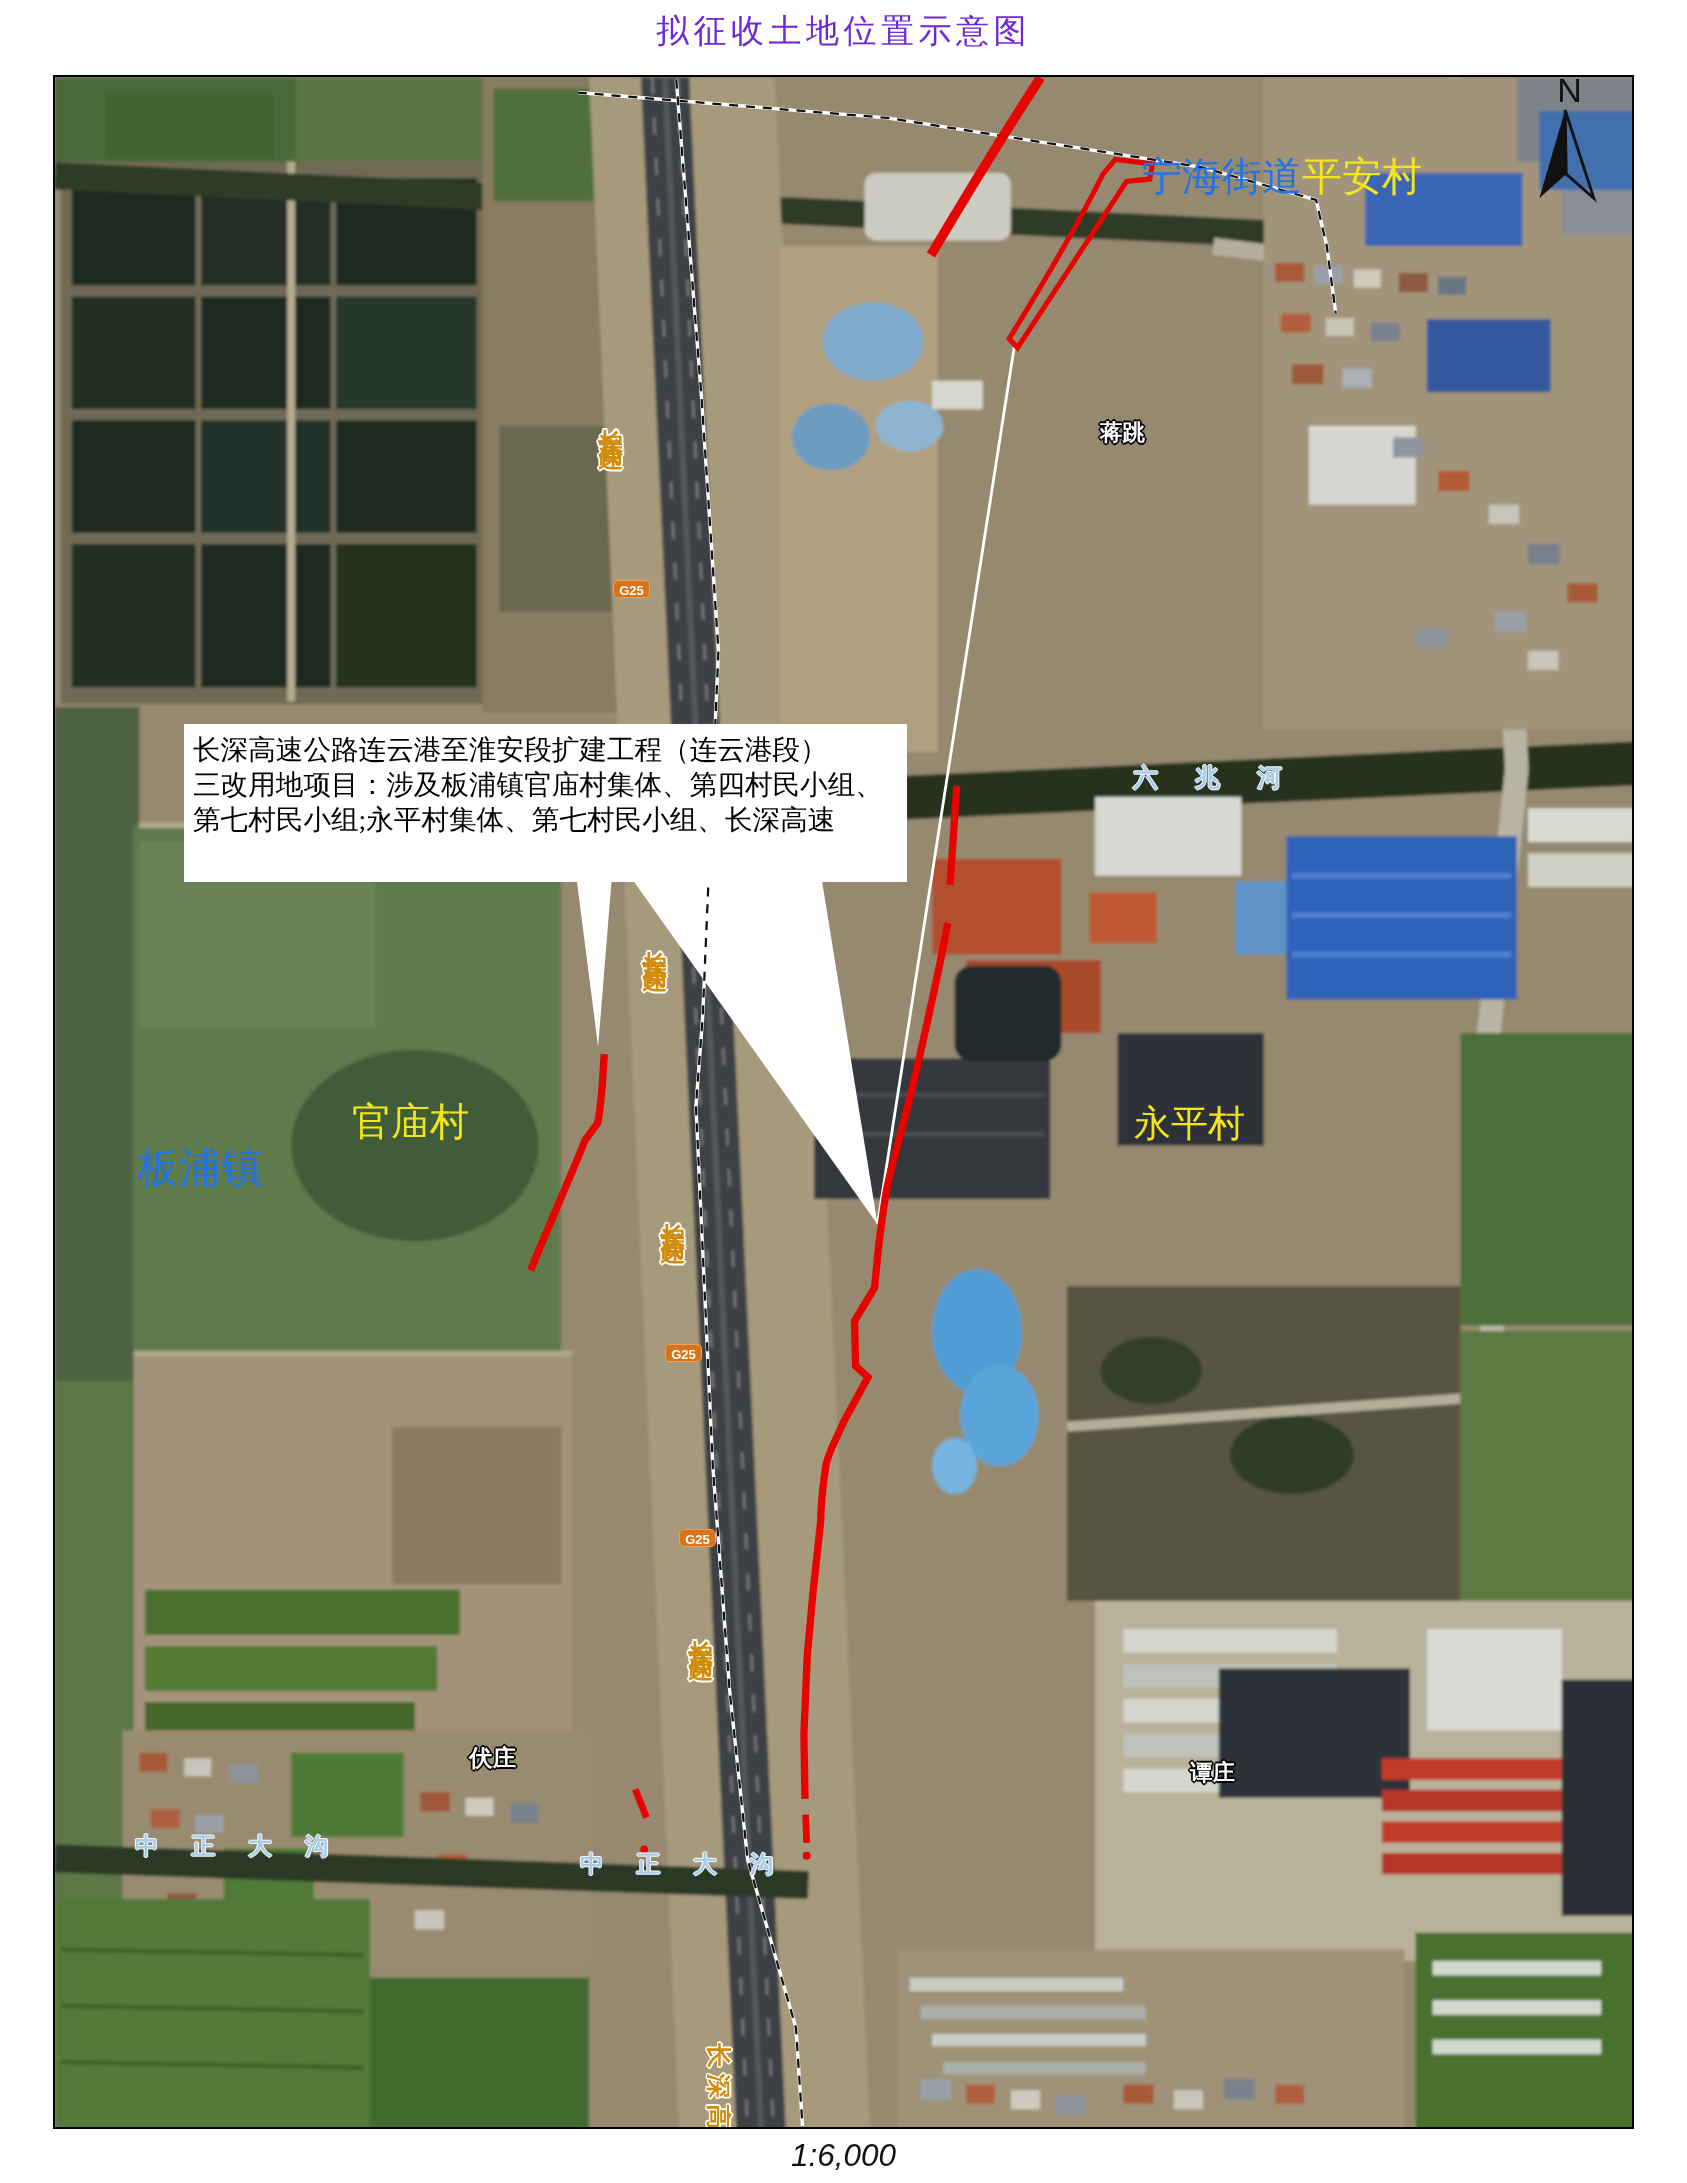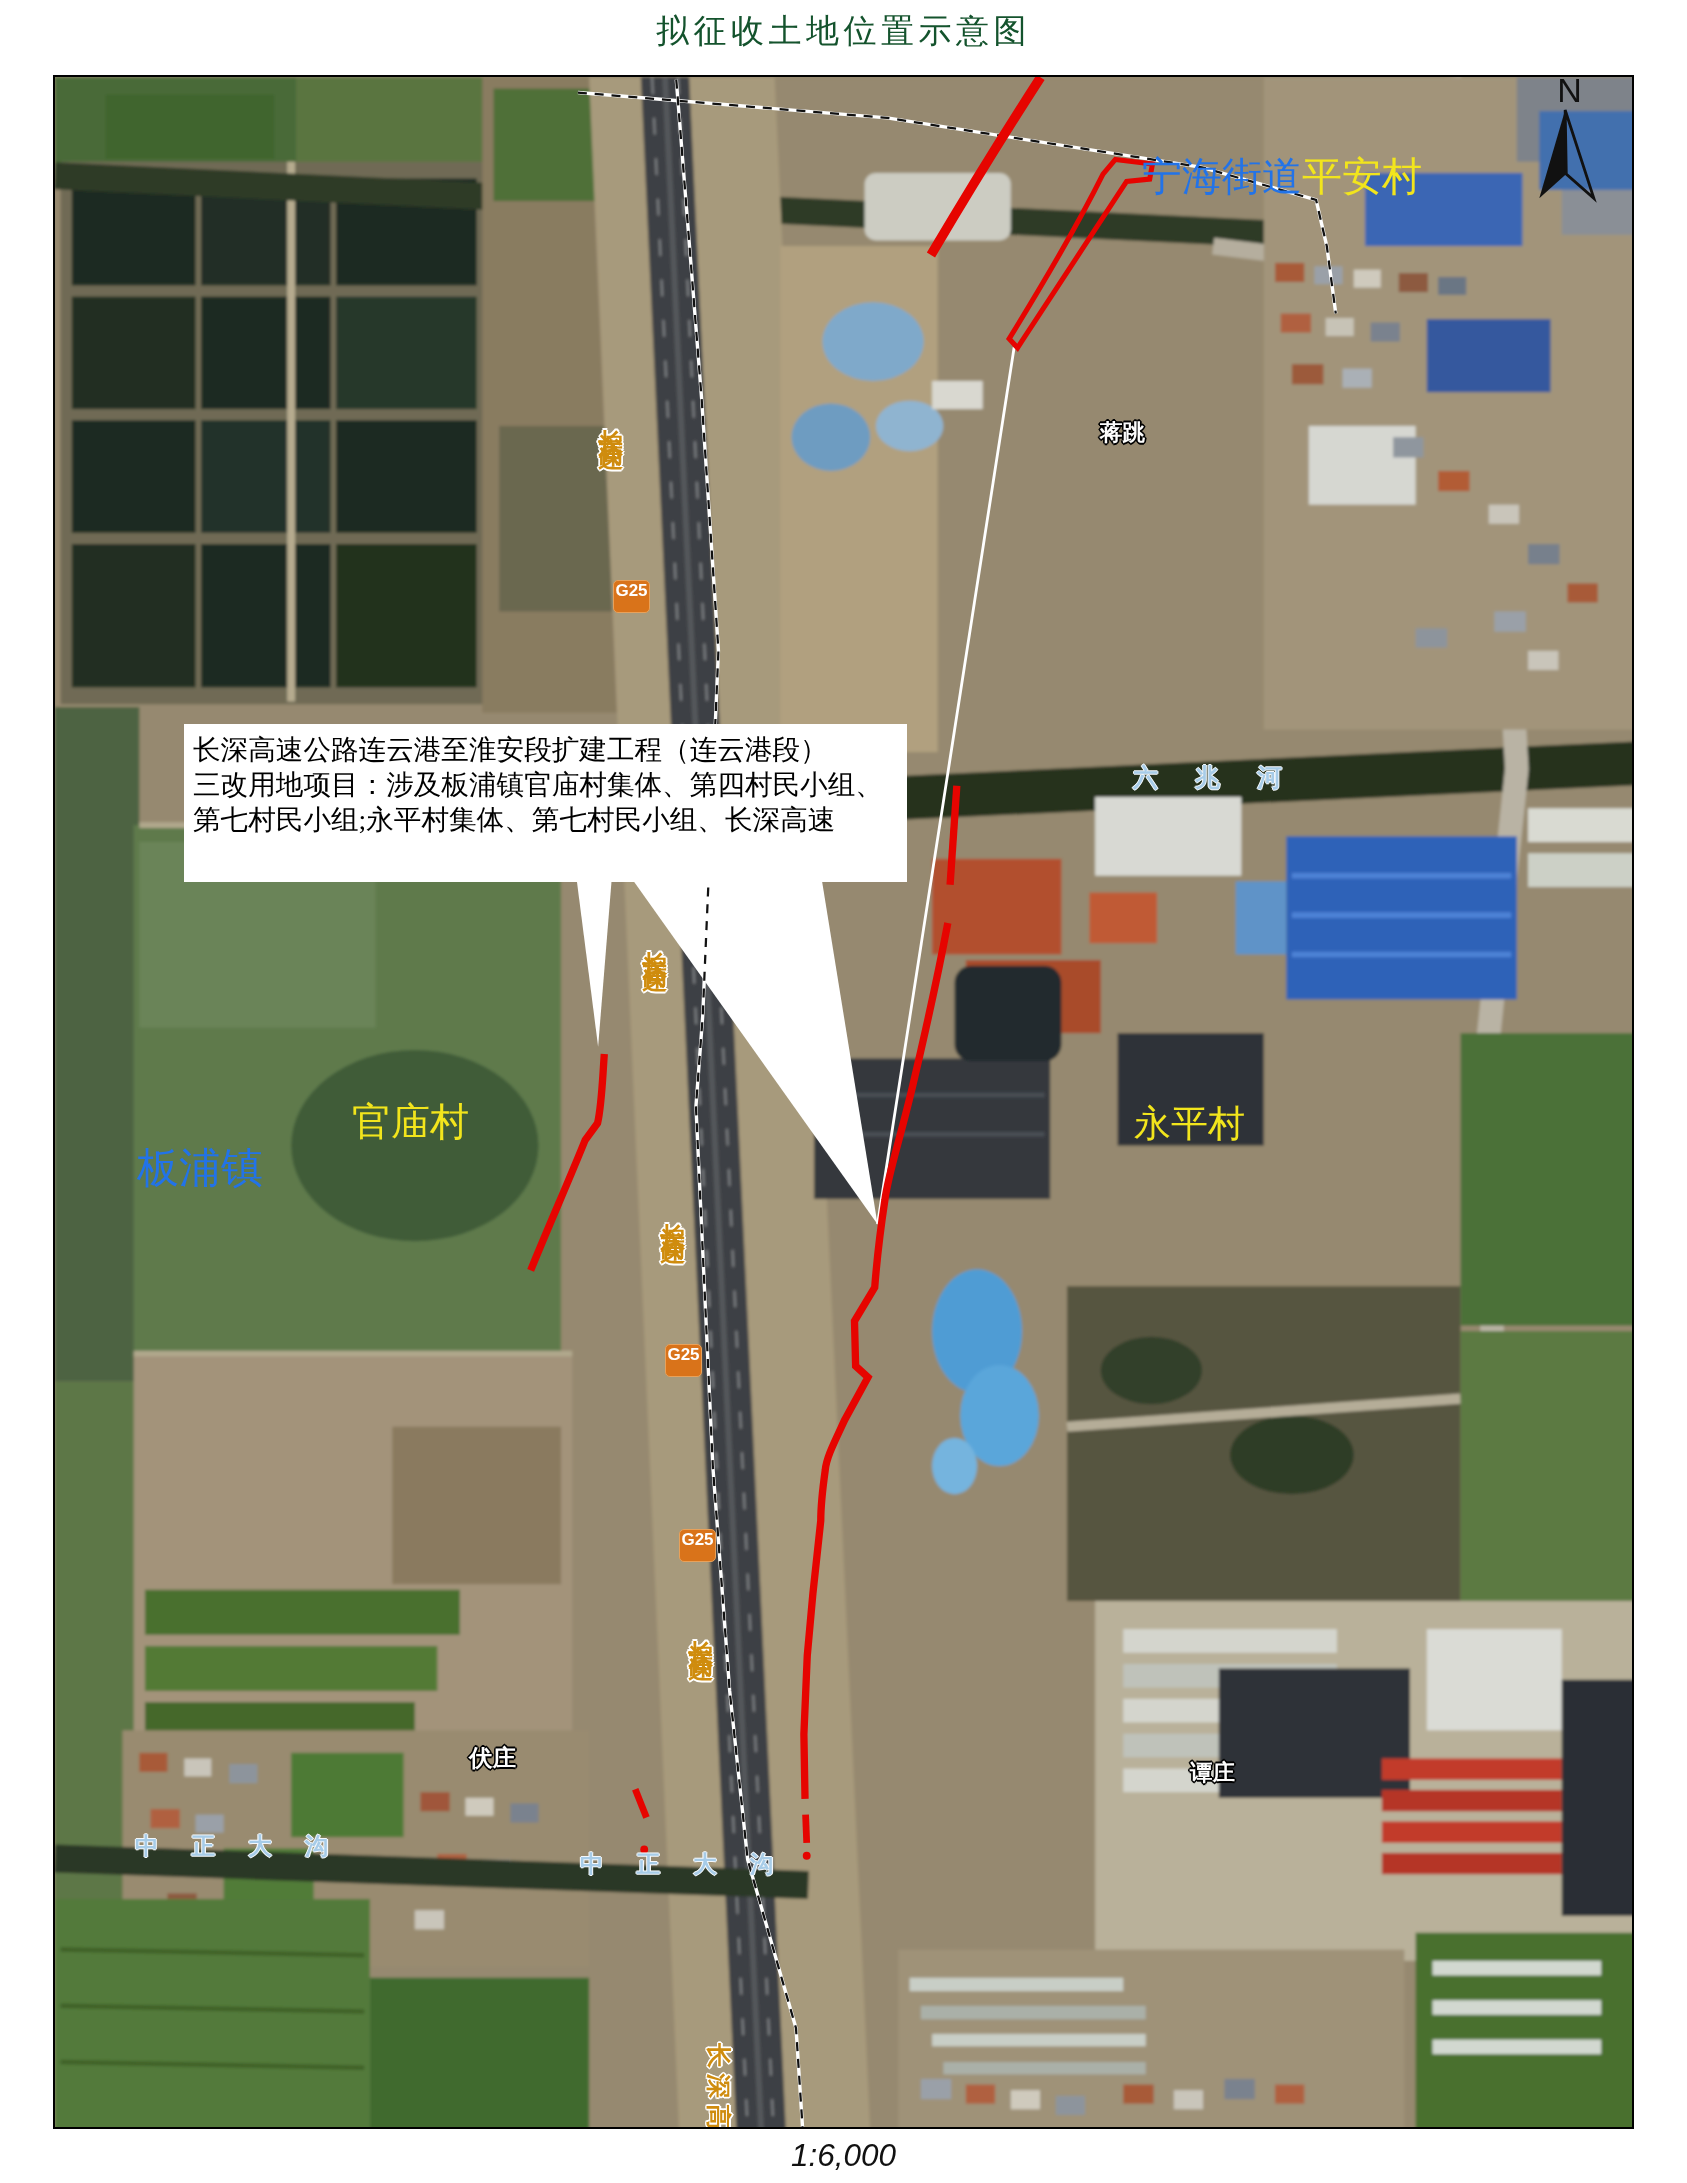--- a/index.html
+++ b/index.html
@@ -2,21 +2,21 @@
 <html style="font-size:9px"><head>
 <meta charset="utf-8">
 <style>
   html,body{margin:0;padding:0;}
   body{
     width:1687px;height:2183px;position:relative;background:#ffffff;
     font-family:"Liberation Sans",sans-serif;overflow:hidden;
   }
   .page-title{
     position:absolute;left:0;top:9px;width:1687px;text-align:center;
-    font-family:"Liberation Serif",serif;font-size:33px;color:#14532d;letter-spacing:4.5px;
+    font-family:"Liberation Serif",serif;font-size:33px;color:#6d28d9;letter-spacing:4.5px;
   }
   .scale-text{
     position:absolute;left:0;top:2137px;width:1687px;text-align:center;
     font-size:31.5px;color:#111;font-style:italic;
   }
   .map{
     position:absolute;left:53px;top:75px;width:1581px;height:2054px;
     border:2.8px solid #000;box-sizing:border-box;overflow:hidden;background:#96896f;
   }
   .map svg.base{position:absolute;left:0;top:0;width:1581px;height:2054px;}
@@ -26,22 +26,22 @@
   .white-hamlet{color:#fdfdfd;font-weight:bold;
     text-shadow:-1.7px 0 #000,1.7px 0 #000,0 -1.7px #000,0 1.7px #000,-1.1px -1.1px #000,1.1px 1.1px #000,-1.1px 1.1px #000,1.1px -1.1px #000;}
   .water-label{color:#a7cce8;font-weight:bold;
     text-shadow:-1.1px 0 #f4f8fb,1.1px 0 #f4f8fb,0 -1.1px #f4f8fb,0 1.1px #f4f8fb;}
   .road-label{
     color:#cf8c0e;font-weight:bold;writing-mode:vertical-rl;text-orientation:upright;
     letter-spacing:5.6px;
     text-shadow:-1.7px 0 #fff,1.7px 0 #fff,0 -1.7px #fff,0 1.7px #fff,-1.1px -1.1px #fff,1.1px 1.1px #fff,-1.1px 1.1px #fff,1.1px -1.1px #fff;}
   .road-label.sideways{text-orientation:sideways;}
   .shield{
-    position:absolute;width:37px;height:33px;background:#d9731a;border:1.7px solid #e8a15a;
-    border-radius:5px;color:#fff;font-weight:bold;font-size:17px;text-align:center;
+    position:absolute;width:37px;height:18px;background:#d9731a;border:1.7px solid #e8a15a;
+    border-radius:5px;color:#fff;font-weight:bold;font-size:13px;text-align:center;
     line-height:19px;box-sizing:border-box;
   }
   .callout{
     position:absolute;left:129px;top:647px;width:723px;height:158px;background:#ffffff;
     padding:7.9px 0 0 9px;box-sizing:border-box;
     font-family:"Liberation Serif",serif;font-size:27.6px;color:#000;line-height:35px;
   }
   .north-n{
     position:absolute;left:1492px;top:-4.5px;width:45px;text-align:center;
     font-size:34px;color:#111;font-family:"Liberation Sans",sans-serif;

